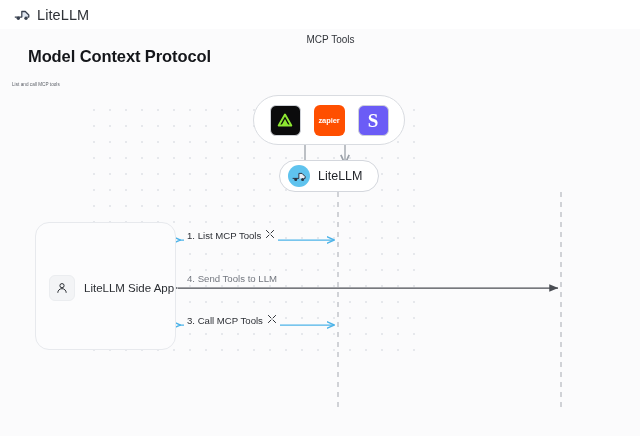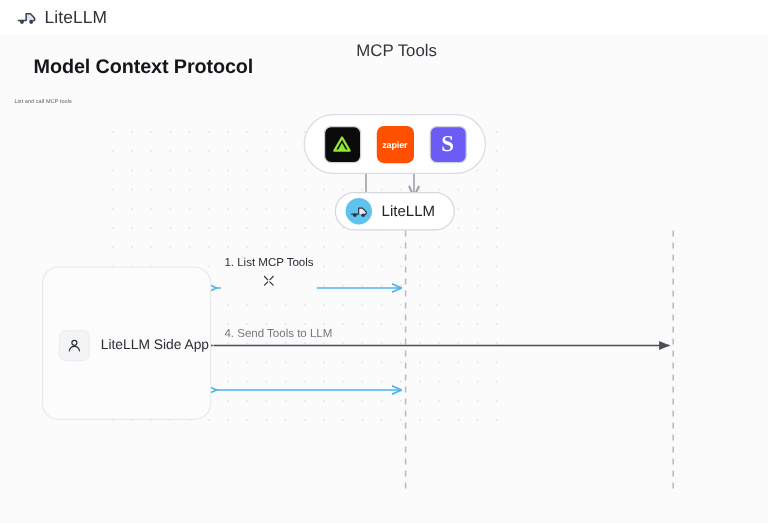--- a/index.html
+++ b/index.html
@@ -66,21 +66,21 @@
   .whitewash-bot {
     position: absolute; left:0; bottom:0; width: 640px; height: 82px;
     background: #fbfbfc;
   }
 
   svg.edges { position: absolute; left:0; top:0; width: 640px; height: 436px; overflow: visible; }
 
   
   .mcp-label {
     position: absolute; left: 253px; top: 34px; width: 155px;
-    text-align: center; font-size: 14px; color: #31343a;
+    text-align: center; font-size: 10px; color: #31343a;
   }
   .mcp-box {
     position: absolute; left: 253px; top: 50px;
     width: 152px; height: 50px;
     border: 1px solid #d9dce1; border-radius: 25px;
     background: #ffffff;
     display: flex; align-items: center; justify-content: center; gap: 13px;
     box-sizing: border-box;
     margin-top: 45px;
   }
@@ -140,21 +140,21 @@
 
   
   .edge-label {
     position: absolute; display: flex; align-items: center; gap: 4px;
     background: #fbfbfc; padding: 0 3px;
     white-space: nowrap;
   }
   .edge-label .txt { font-size: 9.6px; color: #2d3036; }
   .edge-label.muted .txt { color: #73777f; }
   .tool-emoji { font-size: 9px; line-height: 1; }
-  .lbl1 { left: 184px; top: 214px; flex-direction: column; }
+  .lbl1 { left: 184px; top: 229px; }
   .lbl2 { left: 184px; top: 273px; }
   .lbl3 { left: 184px; top: 314px; }
 </style>
 </head>
 <body>
 
 <div id="app">
 
   <div class="canvas">
     <div class="dotgrid"></div>
@@ -241,20 +241,30 @@
           <path d="M20.6 3.4 L14 10 M10 14 L3.4 20.6" stroke="#2d3036" stroke-width="2.4" stroke-linecap="round"></path>
           <circle cx="12" cy="12" r="2" fill="#e9eaec"></circle>
         </svg>
       </span>
     </div>
 
     <div class="edge-label lbl2 muted">
       <span class="txt">4. Send Tools to LLM</span>
     </div>
 
+    <div class="edge-label lbl3">
+      <span class="txt">3. Call MCP Tools</span>
+      <span class="tool-emoji">
+        <svg width="10" height="10" viewBox="0 0 24 24">
+          <path d="M3.4 3.4 L10 10 M14 14 L20.6 20.6" stroke="#2d3036" stroke-width="2.4" stroke-linecap="round"></path>
+          <path d="M20.6 3.4 L14 10 M10 14 L3.4 20.6" stroke="#2d3036" stroke-width="2.4" stroke-linecap="round"></path>
+          <circle cx="12" cy="12" r="2" fill="#e9eaec"></circle>
+        </svg>
+      </span>
+    </div>
   </div>
 
   <div class="brandbar">
     <svg class="brand-logo" viewBox="0 0 24 20">
       <path d="M1 13 h10 V5 h5 l5 5 v3 h-2" fill="#dfe6f0" stroke="#39414f" stroke-width="1.8" stroke-linejoin="round"></path>
       <circle cx="6" cy="14.6" r="2.4" fill="#39414f"></circle>
       <circle cx="17" cy="14.6" r="2.4" fill="#39414f"></circle>
     </svg>
     <span class="brand-name">LiteLLM</span>
   </div>

